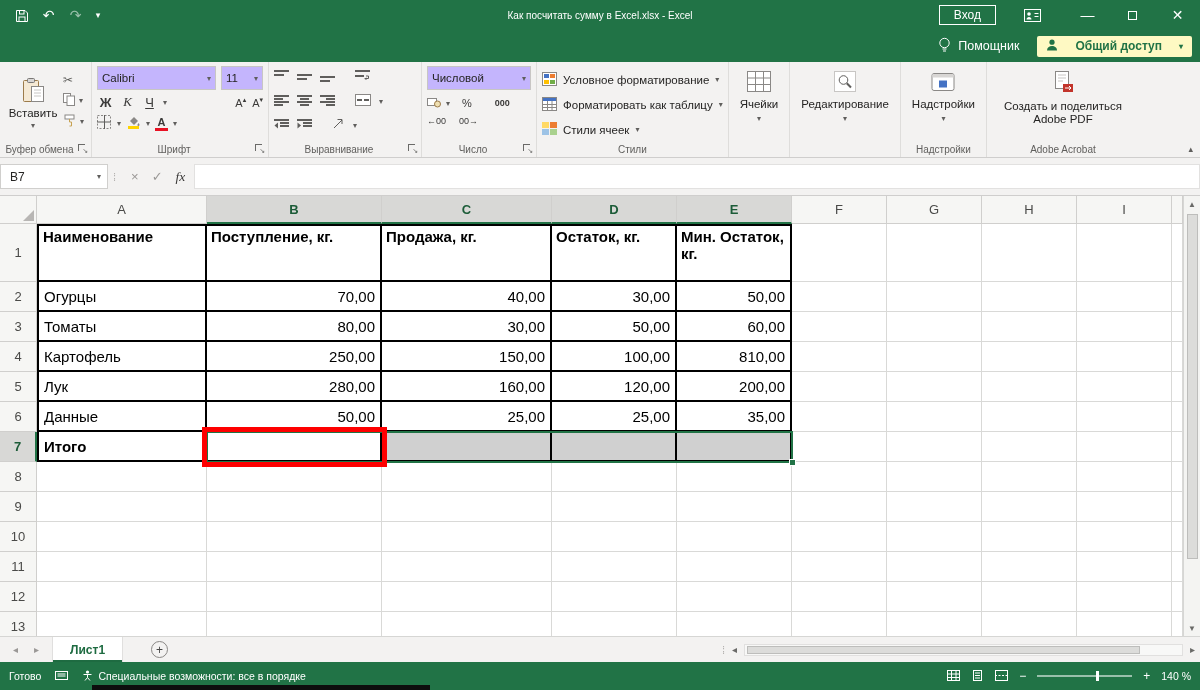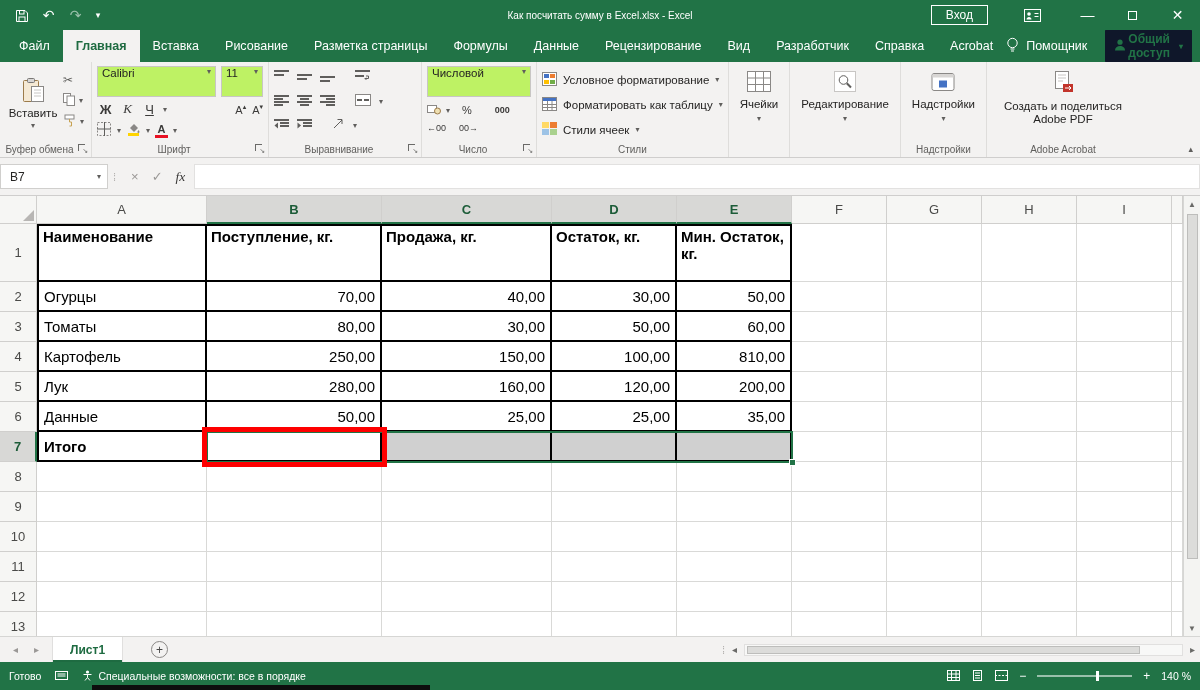--- a/index.html
+++ b/index.html
@@ -9,50 +9,50 @@
 
 
 .titlebar{position:relative;height:30px;background:#217346;display:flex;align-items:center;color:#fff;flex:0 0 auto}
 .qat{display:flex;align-items:center;padding-left:8px;z-index:2}
 .qbtn{width:27px;text-align:center;font-size:14px;color:#fff;line-height:30px}
 .qbtn svg{vertical-align:middle}
 .qbtn.dim{opacity:.55}
 .qbtn.sm{font-size:9px;width:18px}
 .tb-title{position:absolute;left:0;right:0;text-align:center;font-size:10px;z-index:1}
 .tb-right{margin-left:auto;display:flex;align-items:center;height:100%;z-index:2}
-.signin{border:1px solid #fff;font-size:12px;padding:2px 14px;margin-right:36px}
+.signin{border:1px solid #fff;font-size:12px;padding:2px 14px;margin-right:28px}
 .contact-icon{margin-right:24px;display:flex}
 .winbtn{width:45px;height:100%;display:flex;align-items:center;justify-content:center;font-size:14px}
 .winbtn .sq{width:9px;height:9px;border:1px solid #fff}
 
 
 .tabrow{height:32px;background:#217346;display:flex;align-items:stretch;color:#fff;flex:0 0 auto}
 .tabs{display:flex;align-items:stretch;padding-left:6px}
 .tab{display:flex;align-items:center;padding:0 13px;font-size:12.5px;white-space:nowrap}
 .tab.active{background:#f3f2f1;color:#1e6b41;font-weight:700}
 .tr-right{margin-left:auto;display:flex;align-items:center;gap:18px;padding-right:8px}
 .assistant{display:flex;align-items:center;gap:7px;font-size:12.5px}
-.share-btn{display:flex;align-items:center;gap:2px;background:#0f172a;color:#217346;font-size:12px;font-weight:700;padding:3px 9px;border-radius:2px}
+.share-btn{display:flex;align-items:center;gap:17px;background:#fef9c3;color:#217346;font-size:12px;font-weight:700;padding:3px 9px;border-radius:2px}
 .share-btn .dd{color:#217346}
 
 
 .ribbon{height:96px;background:#f3f2f1;display:flex;border-bottom:1px solid #cfcecd;flex:0 0 auto;position:relative;color:#3b3a39;overflow:hidden}
 .rg{position:relative;display:flex;padding:4px 5px 16px;border-right:1px solid #dedddb}
 .glabel{position:absolute;bottom:2px;left:0;right:12px;text-align:center;font-size:10px;color:#5f5e5c;white-space:nowrap}
 .glabel.c{right:0}
 .dlaunch{position:absolute;right:3px;bottom:3px;width:11px;height:11px}
 .dlaunch:before{content:"";position:absolute;left:1px;top:1px;width:6px;height:6px;border-left:1px solid #6a6a68;border-top:1px solid #6a6a68}
 .dlaunch:after{content:"↘";position:absolute;right:0;bottom:0;font-size:7px;line-height:7px;color:#6a6a68}
 .dd{font-size:8px;color:#5f5e5c}
 .paste{display:flex;flex-direction:column;align-items:center;justify-content:center;width:56px;font-size:11.5px;gap:2px;color:#252423}
 .clip-col{display:flex;flex-direction:column;gap:6px;padding:6px 2px 0}
 .mini{display:flex;align-items:center;gap:4px;font-size:12px;color:#5a5a58;height:15px}
 .fontg{display:flex;flex-direction:column;gap:4px;width:166px}
 .frow{display:flex;align-items:center;gap:5px}
-.combo{background:#bef264;border:1px solid #c8c6c4;font-size:11.5px;height:31px;display:flex;justify-content:space-between;padding:0 4px;color:#252423}
+.combo{background:#c4b5fd;border:1px solid #c8c6c4;font-size:11.5px;height:24px;display:flex;align-items:center;justify-content:space-between;padding:0 4px;color:#252423}
 .fname{flex:1}
 .fsizec{width:42px}
 .fmt{font-size:13px;width:17px;text-align:center;color:#3b3a39}
 .fmt.b{font-weight:700}
 .fmt.i{font-style:italic;font-family:"Liberation Serif",serif}
 .fmt.u{text-decoration:underline}
 .fsz{font-size:11px;color:#3b3a39}
 .fsz sup{font-size:7px}
 .grow{margin-left:auto;display:flex;gap:6px;align-items:center}
 .fclr{display:inline-flex;flex-direction:column;align-items:center;font-size:11px;font-weight:700;line-height:10px}
@@ -157,34 +157,20 @@
         </span>
       <span class="winbtn">—</span>
       <span class="winbtn">
           <span class="sq"></span>
         </span>
       <span class="winbtn">✕</span>
     </div>
   </div>
 
   <div class="tabrow">
-    <div class="tabs">
-        <div class="tab">Файл</div>
-        <div class="tab active">Главная</div>
-        <div class="tab">Вставка</div>
-        <div class="tab">Рисование</div>
-        <div class="tab">Разметка страницы</div>
-        <div class="tab">Формулы</div>
-        <div class="tab">Данные</div>
-        <div class="tab">Рецензирование</div>
-        <div class="tab">Вид</div>
-        <div class="tab">Разработчик</div>
-        <div class="tab">Справка</div>
-        <div class="tab">Acrobat</div>
-      </div>
     <div class="tr-right">
       <span class="assistant">
         <span><svg width="13" height="16">
               <circle cx="6.5" cy="6" r="4.7" fill="none" stroke="#fff"></circle>
               <path d="M4.5 12h4M5 14h3" stroke="#fff" fill="none"></path>
             </svg></span>
         <span>Помощник</span>
       </span>
       <span class="share-btn">
         <span><svg width="12" height="12">

